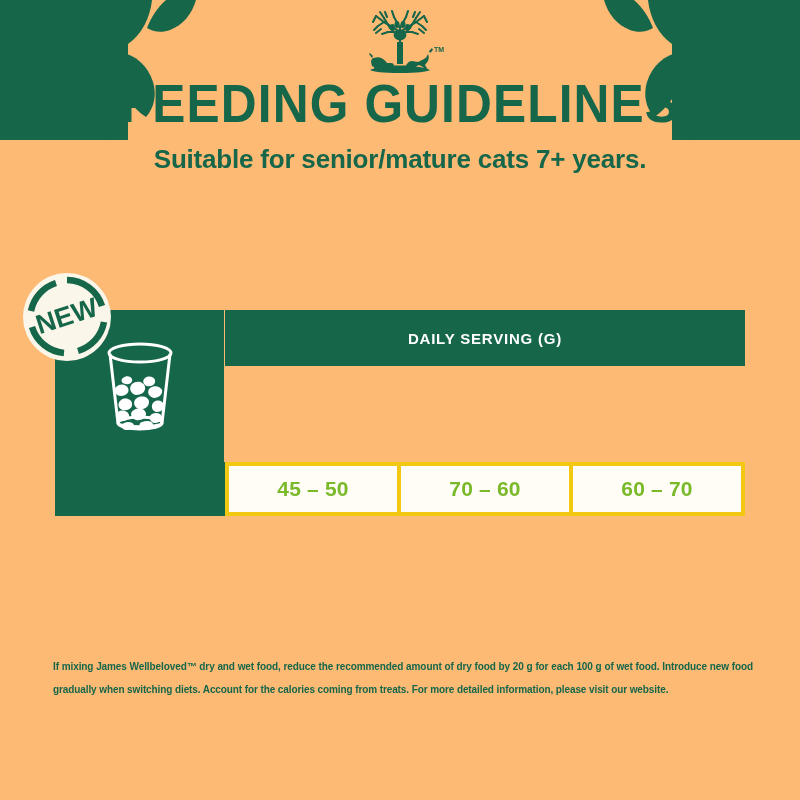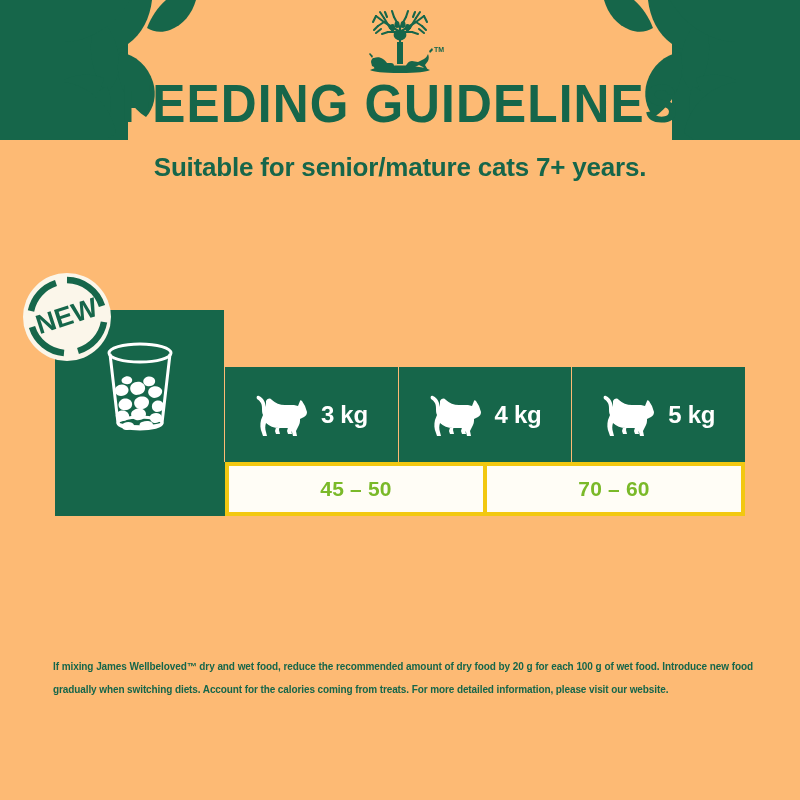--- a/index.html
+++ b/index.html
@@ -69,21 +69,21 @@
     letter-spacing: 1.2px;
     line-height: 58px;
     transform: scaleX(0.92);
     white-space: nowrap;
   }
 
   .subtitle {
     position: absolute;
     left: 0;
     right: 0;
-    top: 152px;
+    top: 144px;
     text-align: center;
     color: #16664a;
     font-size: 26px;
     font-weight: 700;
     letter-spacing: -0.2px;
     white-space: nowrap;
   }
 
   
   .new-badge {
@@ -318,49 +318,35 @@
           <path d="M33 70 c5 -3 12 -1 12 4 0 4 -5 7 -10 6 -5 -1 -7 -8 -2 -10z"></path>
           <path d="M51 74 c4 -2 9 -1 10 3 0 4 -4 6 -8 6 -4 -1 -6 -7 -2 -9z"></path>
           <path d="M23 83 c4 -2 9 -1 10 2 1 3 -3 5 -8 5 -4 0 -6 -5 -2 -7z"></path>
           <path d="M41 82 c5 -2 11 -1 11 3 0 3 -5 5 -9 4 -5 -1 -6 -6 -2 -7z"></path>
           <path d="M44 38 c4 -3 9 -1 10 2 1 4 -3 7 -8 6 -4 -1 -5 -6 -2 -8z"></path>
           <path d="M22 38 c3 -3 8 -2 9 1 1 3 -2 6 -6 5 -4 0 -6 -4 -3 -6z"></path>
         </g>
       </svg>
     </div>
 
-
-    <div class="weight-row">
-      <div class="weight-cell">
-        <svg class="cat-icon" viewBox="0 0 58 44">
-          <path fill="#ffffff" d="M11 14 c-1 -6 -3 -9 -7 -11 -2 -1 -3 1 -2 3 3 2 5 4 5 9 0 3 0 5 1 7 l-2 5 c-1 4 -1 9 1 13 l1 3 h4 l-1 -4 c-1 -3 -1 -6 0 -9 3 3 8 5 13 5 h10 l3 4 1 4 h4 l-1 -5 3 -6 c1 -2 1 -4 1 -6 l4 -2 c2 -1 3 -3 3 -5 l-2 -6 -3 -5 c-1 -1 -2 -1 -2 0 l-2 5 -4 -1 h-9 c-5 0 -10 -2 -13 -5 -2 -2 -4 -2 -6 1z M22 31 l-2 7 1 3 h4 l-1 -4 1 -6z M34 31 l-2 7 1 3 h4 l-1 -4 1 -6z"></path>
-        </svg>
-        <span class="weight-text">3 kg</span>
-      </div>
-      <div class="weight-cell">
-        <svg class="cat-icon" viewBox="0 0 58 44">
-          <path fill="#ffffff" d="M11 14 c-1 -6 -3 -9 -7 -11 -2 -1 -3 1 -2 3 3 2 5 4 5 9 0 3 0 5 1 7 l-2 5 c-1 4 -1 9 1 13 l1 3 h4 l-1 -4 c-1 -3 -1 -6 0 -9 3 3 8 5 13 5 h10 l3 4 1 4 h4 l-1 -5 3 -6 c1 -2 1 -4 1 -6 l4 -2 c2 -1 3 -3 3 -5 l-2 -6 -3 -5 c-1 -1 -2 -1 -2 0 l-2 5 -4 -1 h-9 c-5 0 -10 -2 -13 -5 -2 -2 -4 -2 -6 1z M22 31 l-2 7 1 3 h4 l-1 -4 1 -6z M34 31 l-2 7 1 3 h4 l-1 -4 1 -6z"></path>
-        </svg>
-        <span class="weight-text">4 kg</span>
-      </div>
-      <div class="weight-cell">
-        <svg class="cat-icon" viewBox="0 0 58 44">
-          <path fill="#ffffff" d="M11 14 c-1 -6 -3 -9 -7 -11 -2 -1 -3 1 -2 3 3 2 5 4 5 9 0 3 0 5 1 7 l-2 5 c-1 4 -1 9 1 13 l1 3 h4 l-1 -4 c-1 -3 -1 -6 0 -9 3 3 8 5 13 5 h10 l3 4 1 4 h4 l-1 -5 3 -6 c1 -2 1 -4 1 -6 l4 -2 c2 -1 3 -3 3 -5 l-2 -6 -3 -5 c-1 -1 -2 -1 -2 0 l-2 5 -4 -1 h-9 c-5 0 -10 -2 -13 -5 -2 -2 -4 -2 -6 1z M22 31 l-2 7 1 3 h4 l-1 -4 1 -6z M34 31 l-2 7 1 3 h4 l-1 -4 1 -6z"></path>
-        </svg>
-        <span class="weight-text">5 kg</span>
-      </div>
+    <div class="cell-daily">
+      <span class="daily-text">DAILY SERVING (G)</span>
     </div>
+
 
     <div class="label-foot"></div>
 
     <div class="serving-row">
       <div class="serving-cell">
         <span class="serving-text">45 – 50</span>
       </div>
       <div class="serving-cell">
         <span class="serving-text">70 – 60</span>
       </div>
+      <div class="serving-cell">
+        <span class="serving-text">60 – 70</span>
+      </div>
     </div>
   </div>
 
   <div class="footnote">If mixing James Wellbeloved™ dry and wet food, reduce the recommended amount of dry food by 20 g for each 100 g of wet food. Introduce new food gradually when switching diets. Account for the calories coming from treats. For more detailed information, please visit our website.</div>
 
 </div>
 
 </body></html>

